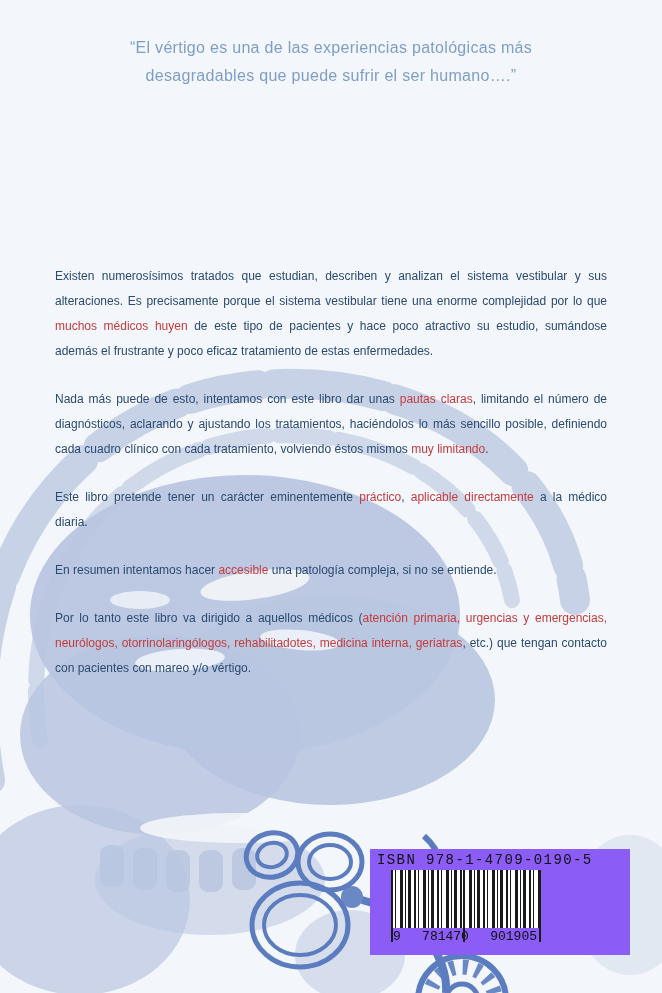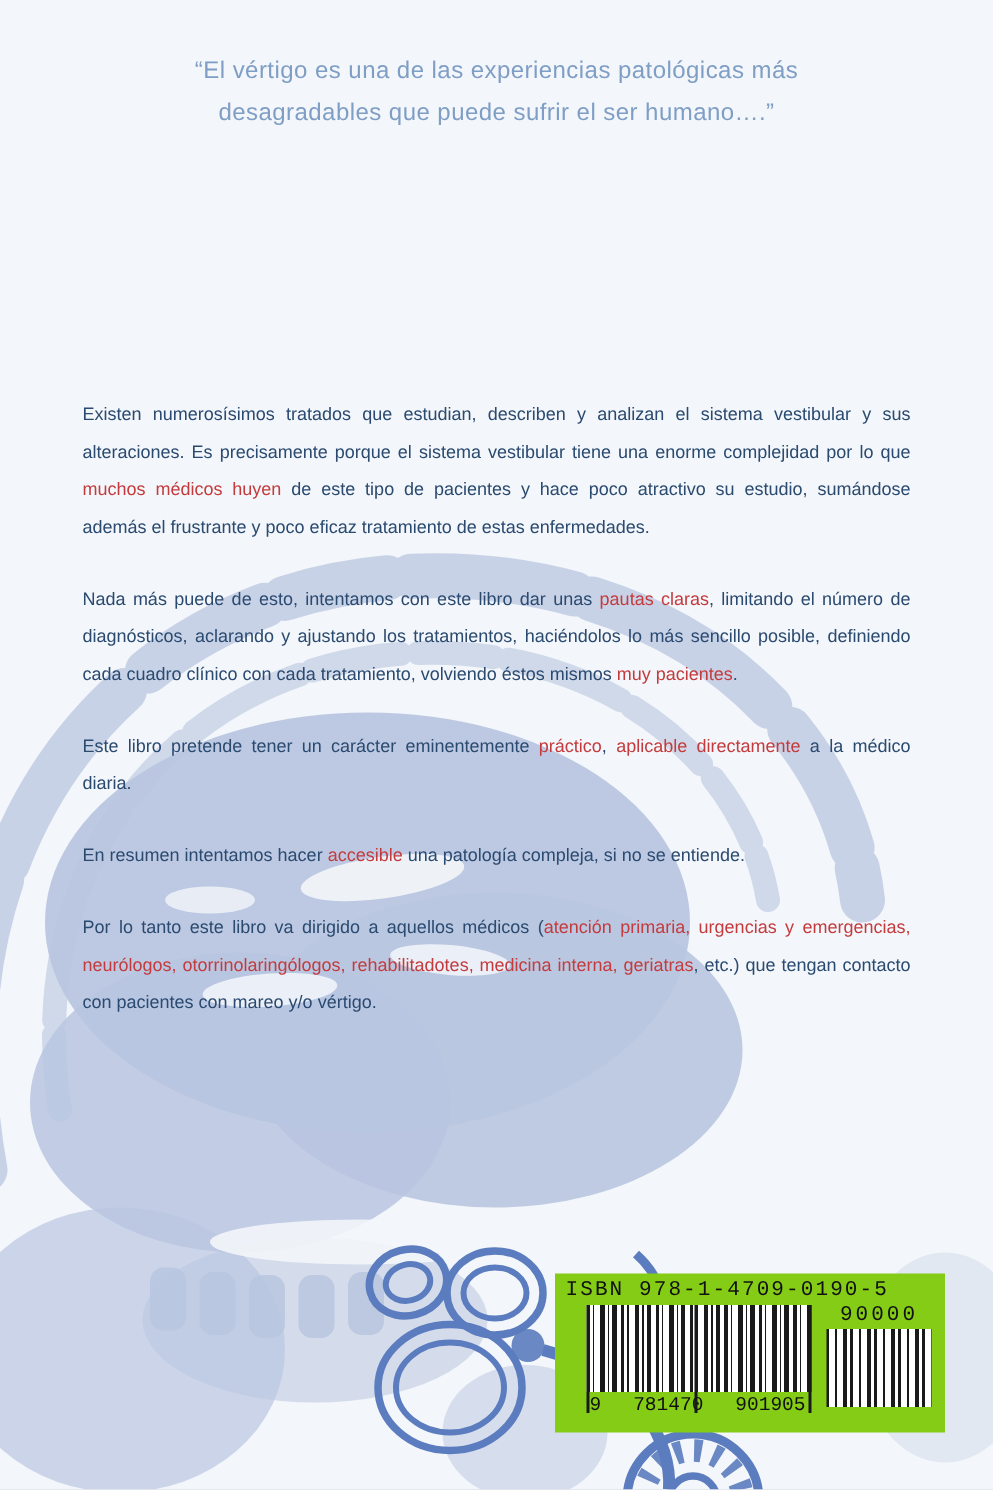--- a/index.html
+++ b/index.html
@@ -29,21 +29,21 @@
   .quote{white-space:pre-line;margin:0 30px 30px 30px;}
   .body-text{
     position:absolute;left:55px;top:228px;width:552px;z-index:2;
     color:var(--navy);
     font-size:12px;line-height:25px;margin-top:36px;
   }
   .body-text p{margin:0 0 23px 0;text-align:justify;}
   .body-text .red{color:var(--red);}
   .barcode-box{
     position:absolute;left:370px;top:849px;width:260px;height:106px;z-index:3;
-    background:#84cc16;
+    background:#8b5cf6;
     box-sizing:border-box;
     padding:3px 7px 4px 7px;
     font-family:"Liberation Mono","DejaVu Sans Mono",monospace;
     color:#111;
   }
   .isbn-line{
     font-size:14px;letter-spacing:1.4px;line-height:16px;
     white-space:nowrap;
   }
   .barcode-row{display:flex;align-items:flex-start;margin-top:2px;}
@@ -129,40 +129,36 @@
     </g>
   </svg>
 
   <div class="quotes">
     <p class="quote">“El vértigo es una de las experiencias patológicas más
 desagradables que puede sufrir el ser humano….”</p>
   </div>
 
   <div class="body-text">
       <p><span>Existen numerosísimos tratados que estudian, describen y analizan el sistema vestibular y sus alteraciones. Es precisamente porque el sistema vestibular tiene una enorme complejidad por lo que </span><span class="red">muchos médicos huyen</span><span> de este tipo de pacientes y hace poco atractivo su estudio, sumándose además el frustrante y poco eficaz tratamiento de estas enfermedades.</span></p>
-      <p><span>Nada más puede de esto, intentamos con este libro dar unas </span><span class="red">pautas claras</span><span>, limitando el número de diagnósticos, aclarando y ajustando los tratamientos, haciéndolos lo más sencillo posible, definiendo cada cuadro clínico con cada tratamiento, volviendo éstos mismos </span><span class="red">muy pacientes</span><span>.</span></p>
+      <p><span>Nada más puede de esto, intentamos con este libro dar unas </span><span class="red">pautas claras</span><span>, limitando el número de diagnósticos, aclarando y ajustando los tratamientos, haciéndolos lo más sencillo posible, definiendo cada cuadro clínico con cada tratamiento, volviendo éstos mismos </span><span class="red">muy limitando</span><span>.</span></p>
       <p><span>Este libro pretende tener un carácter eminentemente </span><span class="red">práctico</span><span>, </span><span class="red">aplicable directamente</span><span> a la médico diaria.</span></p>
       <p><span>En resumen intentamos hacer </span><span class="red">accesible</span><span> una patología compleja, si no se entiende.</span></p>
       <p><span>Por lo tanto este libro va dirigido a aquellos médicos (</span><span class="red">atención primaria, urgencias y emergencias, neurólogos, otorrinolaringólogos, rehabilitadotes, medicina interna, geriatras</span><span>, etc.) que tengan contacto con pacientes con mareo y/o vértigo.</span></p>
     </div>
 
   <div class="barcode-box">
     <div class="isbn-line">ISBN 978-1-4709-0190-5</div>
     <div class="barcode-row">
       <div class="main-col">
         <div class="main-bars"></div>
         <div class="guard g-left"></div>
         <div class="guard g-mid"></div>
         <div class="guard g-right"></div>
         <div class="digits-row">
           <span>9</span>
           <span>781470</span>
           <span>901905</span>
         </div>
       </div>
-      <div class="supp-col">
-        <div class="supp-num">90000</div>
-        <div class="supp-bars"></div>
-      </div>
     </div>
   </div>
 
 </div>
 
 </body></html>

